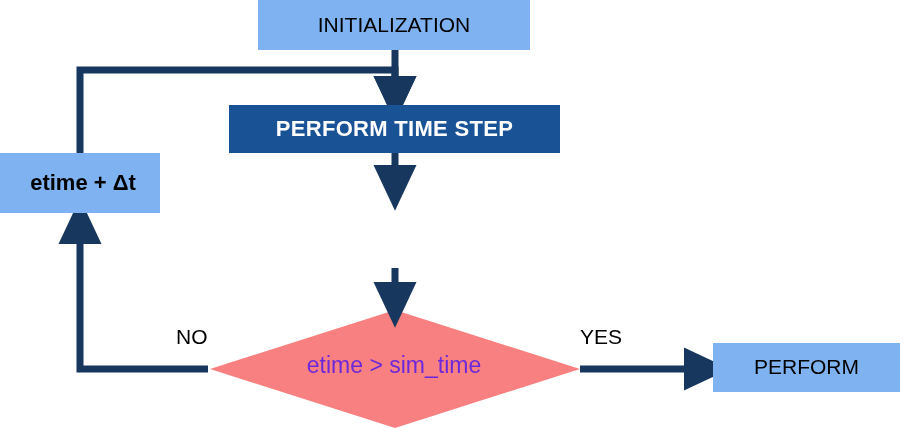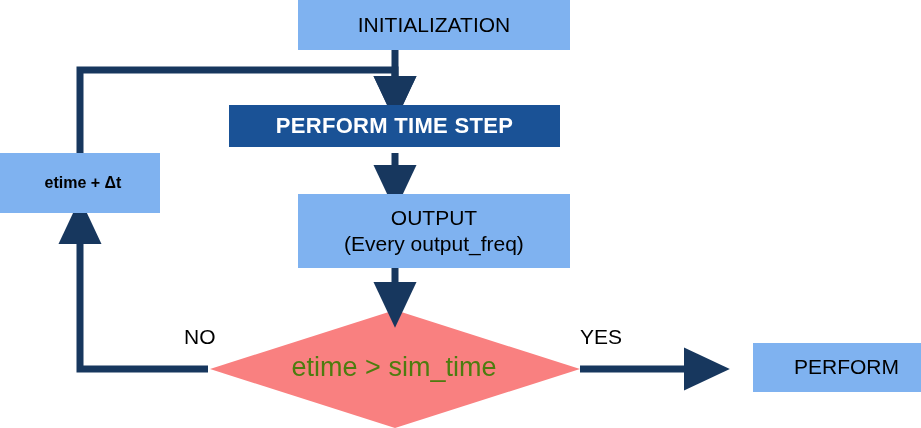--- a/index.html
+++ b/index.html
@@ -23,38 +23,37 @@
     align-items: center;
     justify-content: center;
     text-align: center;
     box-sizing: border-box;
     line-height: 1.15;
   }
   .proc-light {
     background: #7FB2F0;
     color: #000000;
     font-size: 21px;
-    margin-left: 40px;
   }
   .proc-dark {
     background: #1A5296;
     color: #FFFFFF;
     font-size: 22px;
     font-weight: bold;
     letter-spacing: 0.3px;
   }
   .proc-bold-light {
     background: #7FB2F0;
     color: #000000;
-    font-size: 16px;
+    font-size: 22px;
     font-weight: bold;
     padding-left: 6px;
   }
   #node-initialization { left: 258px; top: 0px;   width: 272px; height: 50px; }
-  #node-perform       { left: 229px; top: 105px; width: 331px; height: 42px; }
+  #node-perform       { left: 229px; top: 105px; width: 331px; height: 48px; }
   #node-output        { left: 258px; top: 194px; width: 272px; height: 74px; }
   #node-etime         { left: 0px;   top: 153px; width: 160px; height: 60px; }
   #node-finalize      { left: 713px; top: 343px; width: 187px; height: 49px; }
 
   .node-output-inner {
     display: flex;
     flex-direction: column;
     gap: 2px;
   }
 
@@ -63,29 +62,29 @@
     left: 0; top: 0;
     width: 921px; height: 428px;
     pointer-events: none;
   }
   #decision-label {
     position: absolute;
     left: 208px;
     top: 352px;
     width: 372px;
     text-align: center;
-    font-size: 27px;
-    color: #4d7c0f;
+    font-size: 23px;
+    color: #6d28d9;
   }
   .branch-label {
     position: absolute;
     font-size: 21px;
     color: #000000;
   }
-  #label-no  { left: 184px; top: 325px; }
+  #label-no  { left: 176px; top: 325px; }
   #label-yes { left: 580px; top: 325px; }
 
   #arrow-layer {
     position: absolute;
     left: 0; top: 0;
     width: 921px; height: 428px;
   }
 </style>
 </head>
 <body>
@@ -117,26 +116,20 @@
   </svg>
 
   <div id="node-initialization" class="node proc-light">
     <span>INITIALIZATION</span>
   </div>
 
   <div id="node-perform" class="node proc-dark">
     <span>PERFORM TIME STEP</span>
   </div>
 
-  <div id="node-output" class="node proc-light">
-    <div class="node-output-inner">
-      <span>OUTPUT</span>
-      <span>(Every output_freq)</span>
-    </div>
-  </div>
 
   <div id="node-etime" class="node proc-bold-light">
     <span>etime + Δt</span>
   </div>
 
   <div id="node-finalize" class="node proc-light">
     <span>PERFORM</span>
   </div>
 
   <div id="decision-label">etime &gt; sim_time</div>

